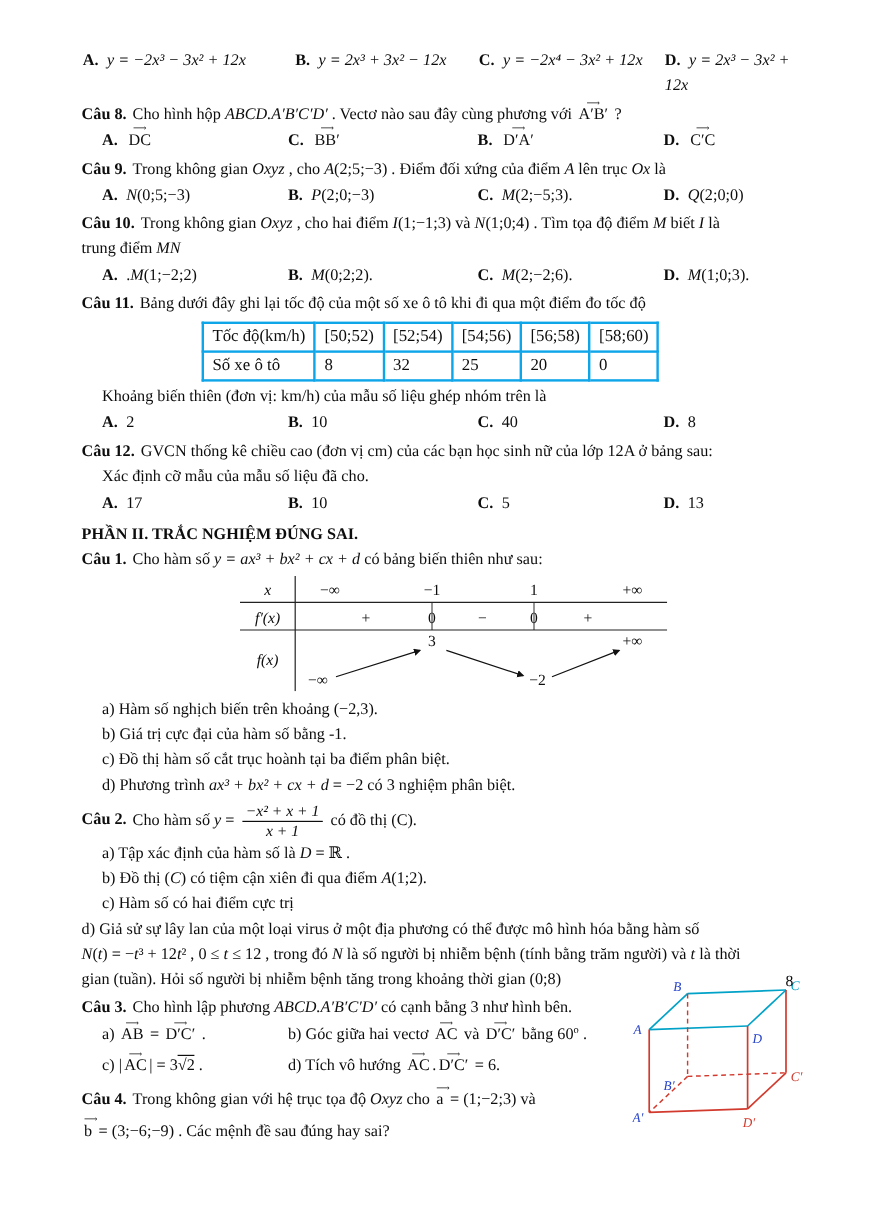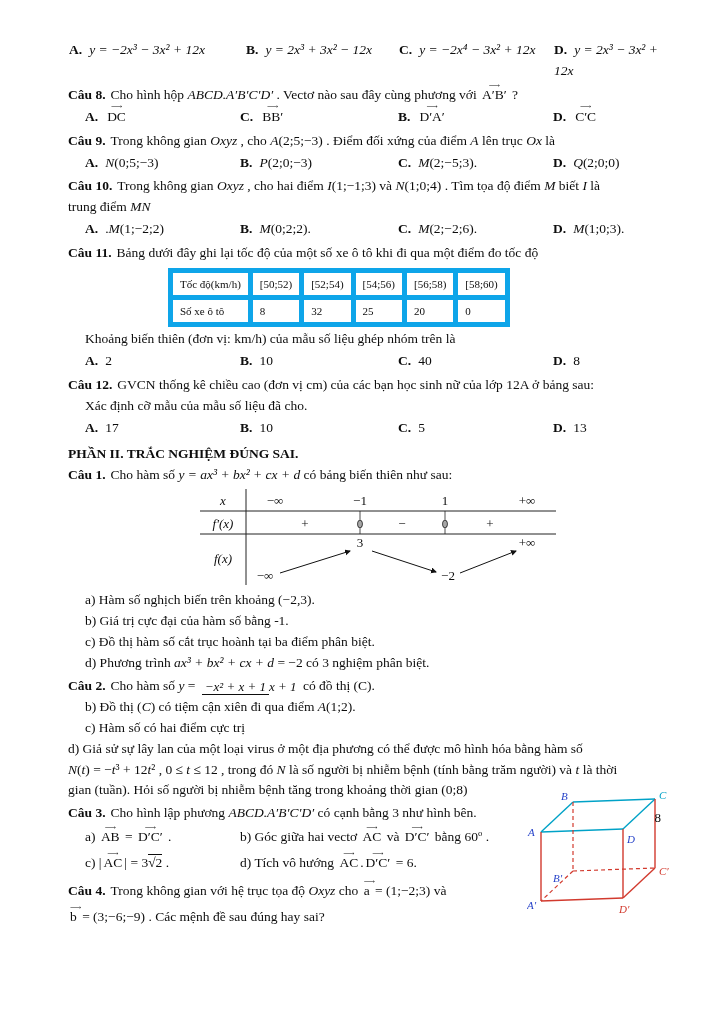--- a/index.html
+++ b/index.html
@@ -15,26 +15,26 @@
   .ol{font-weight:bold;margin-right:7px}
   .seg-i,.it{font-style:italic}
   .seg-t{font-style:normal}
   .seg-v{display:inline-block;position:relative;margin:1px 2px 0;line-height:1.05}
   .seg-v::before{content:"⟶";position:absolute;left:0;right:0;top:-0.8em;font-size:0.58em;
                  font-style:normal;text-align:center}
   .seg-s{vertical-align:super;font-size:0.65em;line-height:0}
   .seg-q{border-top:1px solid #0d0d0d}
   .seg-q::before{content:"√"}
   table.dt{border-collapse:collapse;margin:5px 0 3px 100px}
-  table.dt td{border:5px solid #0ea5e9;padding:0 7px;height:22px;font-size:11px}
+  table.dt td{border:2px solid #0ea5e9;padding:0 7px;height:22px;font-size:14px}
   table.dt.t12{margin-left:110px}
   .section-title{font-weight:bold;margin:7px 0 3px}
   .bbt-wrap{margin:5px 0 2px 132px}
   .bbt text{font-size:13px;fill:#0d0d0d}
-  .frac{display:inline-flex;flex-direction:row;vertical-align:middle;text-align:left;
+  .frac{display:inline-flex;flex-direction:column;vertical-align:middle;text-align:center;
         margin:0 3px;line-height:1.2;font-size:13px;font-style:italic}
   .frac .fn{border-bottom:1px solid #0d0d0d;padding:0 3px}
   .q3wrap{position:relative}
   .cube{position:absolute;right:-14px;top:-14px;width:150px;height:128px}
   .cube text{font-size:11px;font-style:italic}
   .row2{display:grid;grid-template-columns:155px 1fr;padding-left:17px;margin:3px 0;line-height:1.7}
   .pageno{position:absolute;right:64px;bottom:24px;font-size:13px}
 </style>
 </head>
 <body>
@@ -163,20 +163,21 @@
   <div class="line indent"><span><span class="seg-t">b) Giá trị cực đại của hàm số bằng -1.</span></span></div>
   <div class="line indent"><span><span class="seg-t">c) Đồ thị hàm số cắt trục hoành tại ba điểm phân biệt.</span></span></div>
   <div class="line indent"><span><span class="seg-t">d) Phương trình </span><span class="seg-i">ax³ + bx² + cx + d</span><span class="seg-t"> = −2 có 3 nghiệm phân biệt.</span></span></div>
 
   <div class="line qblock">
     <span class="qlab">Câu 2.</span><span><span class="seg-t">Cho hàm số </span><span class="seg-i">y</span><span class="seg-t"> = </span></span><span class="frac">
         <span class="fn">−x² + x + 1</span>
         <span class="fd">x + 1</span>
       </span><span><span class="seg-t"> có đồ thị (C).</span></span>
   </div>
+  <div class="line indent"><span><span class="seg-t">a) Tập xác định của hàm số là </span><span class="seg-i">D</span><span class="seg-t"> = ℝ .</span></span></div>
   <div class="line indent"><span><span class="seg-t">b) Đồ thị (</span><span class="seg-i">C</span><span class="seg-t">) có tiệm cận xiên đi qua điểm </span><span class="seg-i">A</span><span class="seg-t">(1;2).</span></span></div>
   <div class="line indent"><span><span class="seg-t">c) Hàm số có hai điểm cực trị</span></span></div>
   <div class="line"><span><span class="seg-t">d) Giả sử sự lây lan của một loại virus ở một địa phương có thể được mô hình hóa bằng hàm số</span></span></div>
   <div class="line"><span><span class="seg-i">N</span><span class="seg-t">(</span><span class="seg-i">t</span><span class="seg-t">) = −</span><span class="seg-i">t</span><span class="seg-t">³ + 12</span><span class="seg-i">t</span><span class="seg-t">² , 0 ≤ </span><span class="seg-i">t</span><span class="seg-t"> ≤ 12 , trong đó </span><span class="seg-i">N</span><span class="seg-t"> là số người bị nhiễm bệnh (tính bằng trăm người) và </span><span class="seg-i">t</span><span class="seg-t"> là thời</span></span></div>
   <div class="line"><span><span class="seg-t">gian (tuần). Hỏi số người bị nhiễm bệnh tăng trong khoảng thời gian (0;8)</span></span></div>
 
   <div class="q3wrap">
     <svg class="cube" viewBox="0 0 150 128">
 
       <line x1="14" y1="42" x2="46" y2="12" stroke="#00a2c7" stroke-width="1.4"></line>

